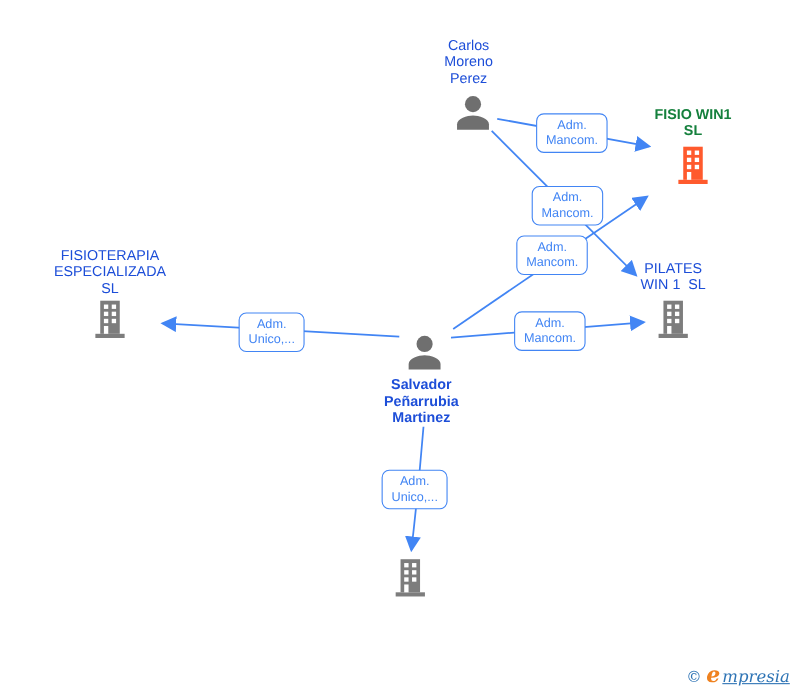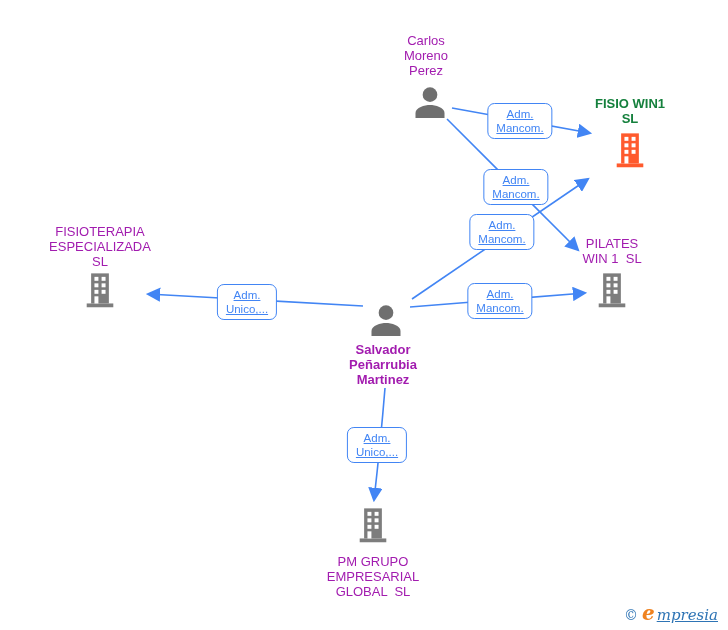--- a/index.html
+++ b/index.html
@@ -11,21 +11,21 @@
     font-family:"Liberation Sans", sans-serif;
   }
   svg.edges{position:absolute;left:0;top:0;width:728px;height:630px;z-index:1;}
   .node-label{
     position:absolute;
     transform:translateX(-50%);
     text-align:center;
     white-space:pre;
     font-size:13px;
     line-height:15px;
-    color:#a21caf;
+    color:#1d4ed8;
     z-index:2;
   }
   .node-label.bold{font-weight:700;color:#15803d;}
   .node-icon{
     position:absolute;
     z-index:2;
     width:40px;height:40px;
   }
   .node-icon svg{width:100%;height:100%;display:block;}
   .edge-label{
@@ -34,21 +34,20 @@
     z-index:3;
     background:#ffffff;
     border:1.5px solid #4285f4;
     border-radius:7px;
     padding:3px 8px;
     color:#4285f4;
     font-size:11.5px;
     line-height:14px;
     text-align:center;
     white-space:pre;
-    text-decoration:underline;
   }
   .watermark{
     position:absolute;
     right:10px;bottom:6px;
     z-index:4;
     font-family:"DejaVu Serif", serif;
     font-style:italic;
     display:flex;align-items:baseline;gap:4px;
     cursor:pointer;
   }
@@ -170,23 +169,20 @@
       <rect x="8.5" y="3.7" width="2.5" height="2.5"></rect>
           <rect x="13" y="3.7" width="2.5" height="2.5"></rect>
       <rect x="8.5" y="7.8" width="2.5" height="2.5"></rect>
           <rect x="13" y="7.8" width="2.5" height="2.5"></rect>
       <rect x="8.5" y="11.9" width="2.5" height="2.5"></rect>
           <rect x="13" y="11.9" width="2.5" height="2.5"></rect>
       <rect x="8.5" y="16" width="2.5" height="4.5"></rect>
     </g>
       </svg>
   </div>
-  <div class="node-label" style="left:373px;top:554px;">PM GRUPO
-EMPRESARIAL
-GLOBAL  SL</div>
 
   <div class="edge-label" style="left:520px;top:121px;">Adm.
 Mancom.</div>
   <div class="edge-label" style="left:516px;top:187px;">Adm.
 Mancom.</div>
   <div class="edge-label" style="left:502px;top:232px;">Adm.
 Mancom.</div>
   <div class="edge-label" style="left:500px;top:301px;">Adm.
 Mancom.</div>
   <div class="edge-label" style="left:247px;top:302px;">Adm.

